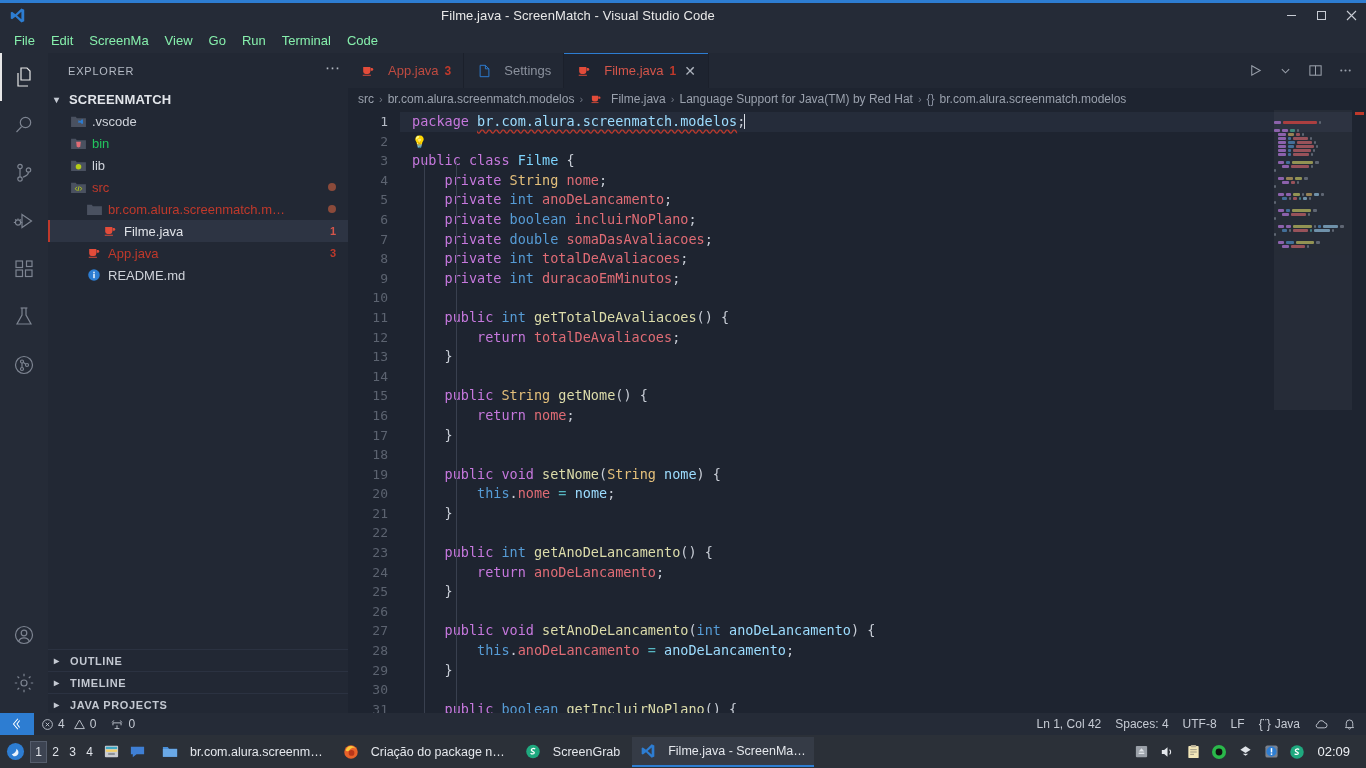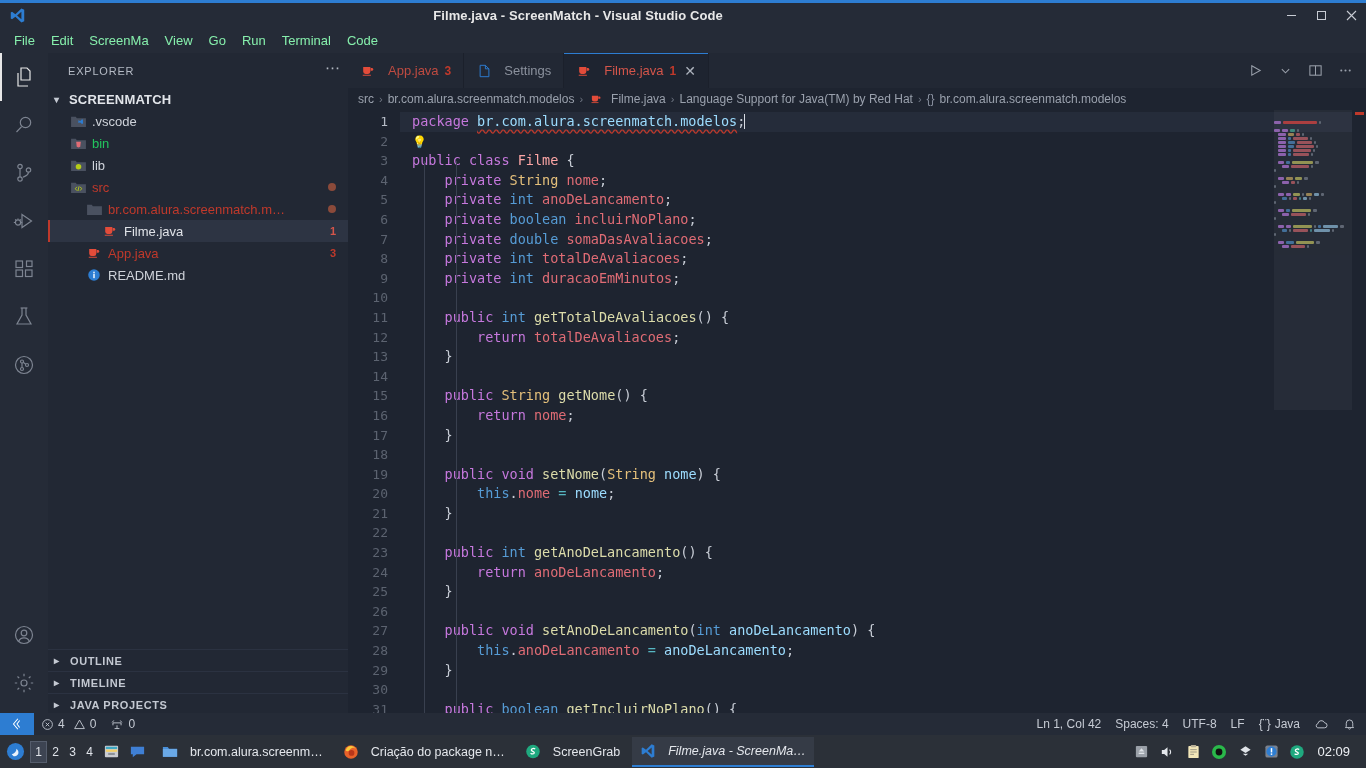--- a/index.html
+++ b/index.html
@@ -15,21 +15,21 @@
   
   .titlebar {
     position: absolute; top: 0; left: 0; width: 1366px; height: 28px;
     background: #252b37;
     border-top: 3px solid #2d7dd2;
     display: flex; align-items: center;
   }
   .vscode-logo { width: 34px; height: 25px; display:flex; align-items:center; justify-content:center; }
   .title-text {
     position: absolute; left: 0; width: 1156px; text-align: center;
-    font-size: 13px; font-weight: bold; color: #e8e8e8; letter-spacing: .1px;
+    font-size: 13px; font-weight: normal; color: #e8e8e8; letter-spacing: .1px;
     pointer-events: none;
   }
   .win-ctrls { margin-left: auto; display: flex; height: 25px; z-index:3; }
   .win-btn { width: 30px; height: 25px; display:flex; align-items:center; justify-content:center;
              color:#b9bfc9; font-size: 12px; }
 
   
   .menubar {
     position: absolute; top: 28px; left: 0; width: 1366px; height: 25px;
     background: #252b37; display: flex; align-items: center; padding-left: 6px;
@@ -132,21 +132,21 @@
     text-underline-offset: 3px;
   }
   .bulb { position:absolute; left:12px; top:1px; font-size:12px; line-height:18px; }
   .indent-guide {
     position:absolute; width:1px; top:0; bottom:0; background:#39404f;
   }
   
   .kw   { color:#c678dd; }
   .typ  { color:#e5c07b; }
   .prim { color:#569cd6; }
-  .cls  { color:#fca5a5;text-align:right; }
+  .cls  { color:#7dd3fc;text-align:right; }
   .fn   { color:#dcdcaa; }
   .var  { color:#e06c75; }
   .pkg  { color:#9cdcfe; }
   .punc { color:#c8cdd6; }
   .op   { color:#56b6c2; }
 
   
   .minimap { position:absolute; right: 14px; top: 0; width: 78px; height: 100%; opacity:.95; }
   .mm-line { height: 3px; margin-bottom: 1px; }
   .mm-seg { display:inline-block; height:3px; margin-right:2px; border-radius:1px; }
@@ -171,21 +171,21 @@
   }
   .tb-start { width:30px; height:33px; display:flex;align-items:center;justify-content:center; }
   .tb-desk { width:17px; height:22px; display:flex;align-items:center;justify-content:center;
              font-size:12px; color:#dfe3e9; }
   .tb-desk.active { background:#3d4452; border:1px solid #555d6c; }
   .tb-icbtn { width:26px;height:33px;display:flex;align-items:center;justify-content:center; }
   .tb-task {
     display:flex; align-items:center; gap:6px; height:30px; padding: 0 8px; max-width:205px;
     white-space:nowrap; overflow:hidden; margin-left:4px;
   }
-  .tb-task.active { background:#353b46; border-bottom:2px solid #2d7dd2;font-style:italic; }
+  .tb-task.active { background:#353b46; border-bottom:2px solid #2d7dd2; }
   .tb-task-label { overflow:hidden; text-overflow:ellipsis; }
   .tb-tray { margin-left:auto; display:flex; align-items:center; gap:2px; padding-right:6px; }
   .tray-ic { width:24px;height:33px;display:flex;align-items:center;justify-content:center; }
   .tb-clock { font-size:13px; color:#eceff3; padding:0 10px 0 6px; }
 </style>
 </head>
 <body>
 
 <div id="app">
 

